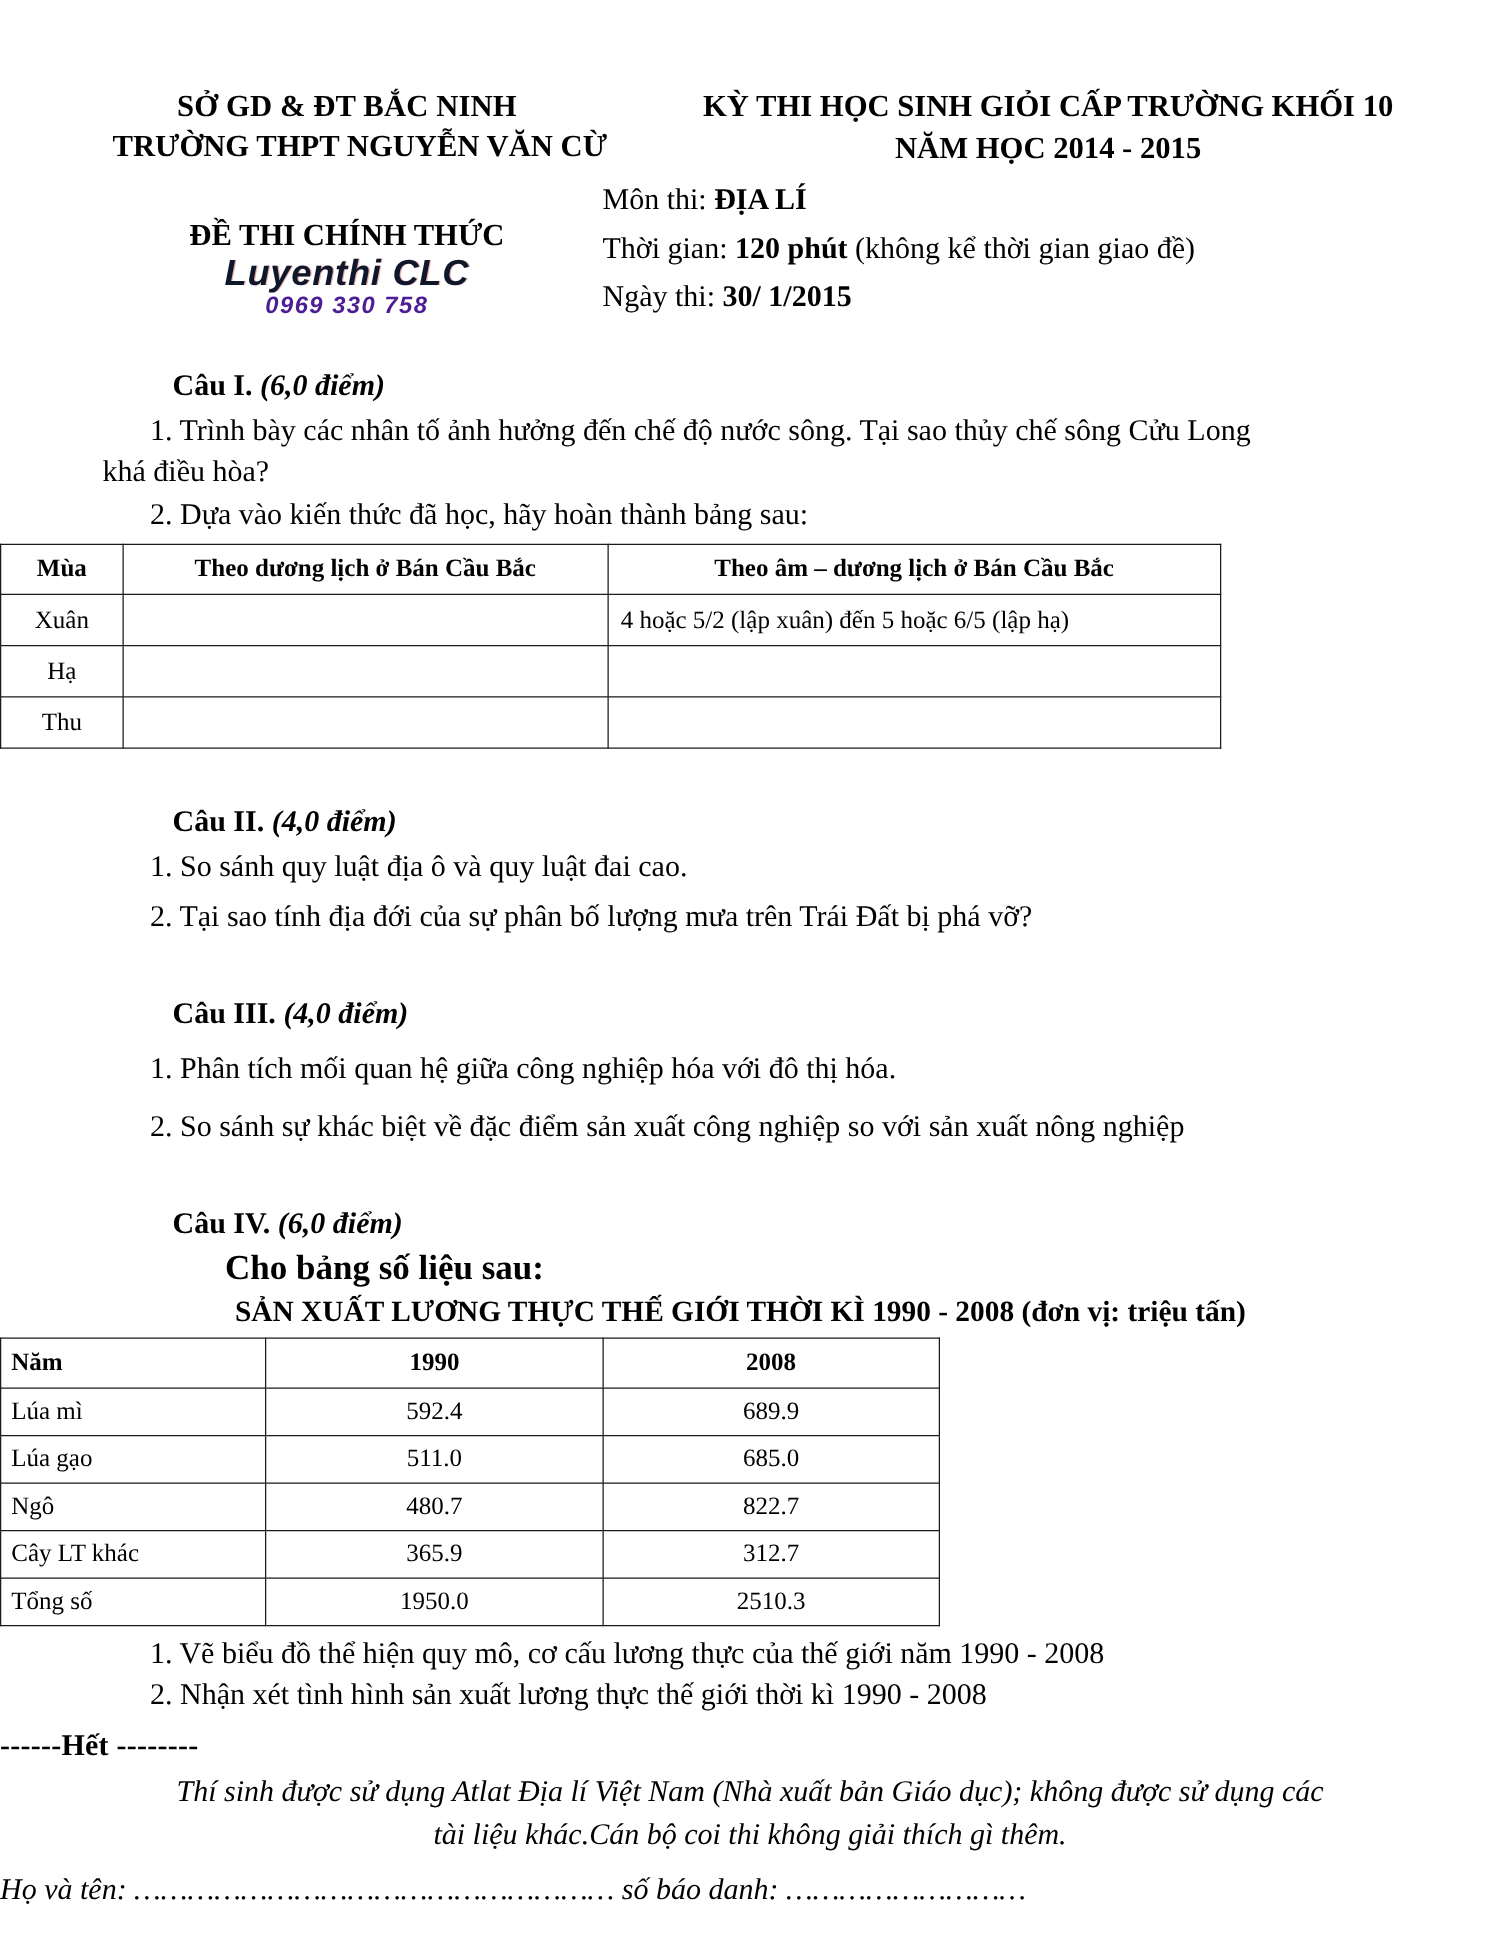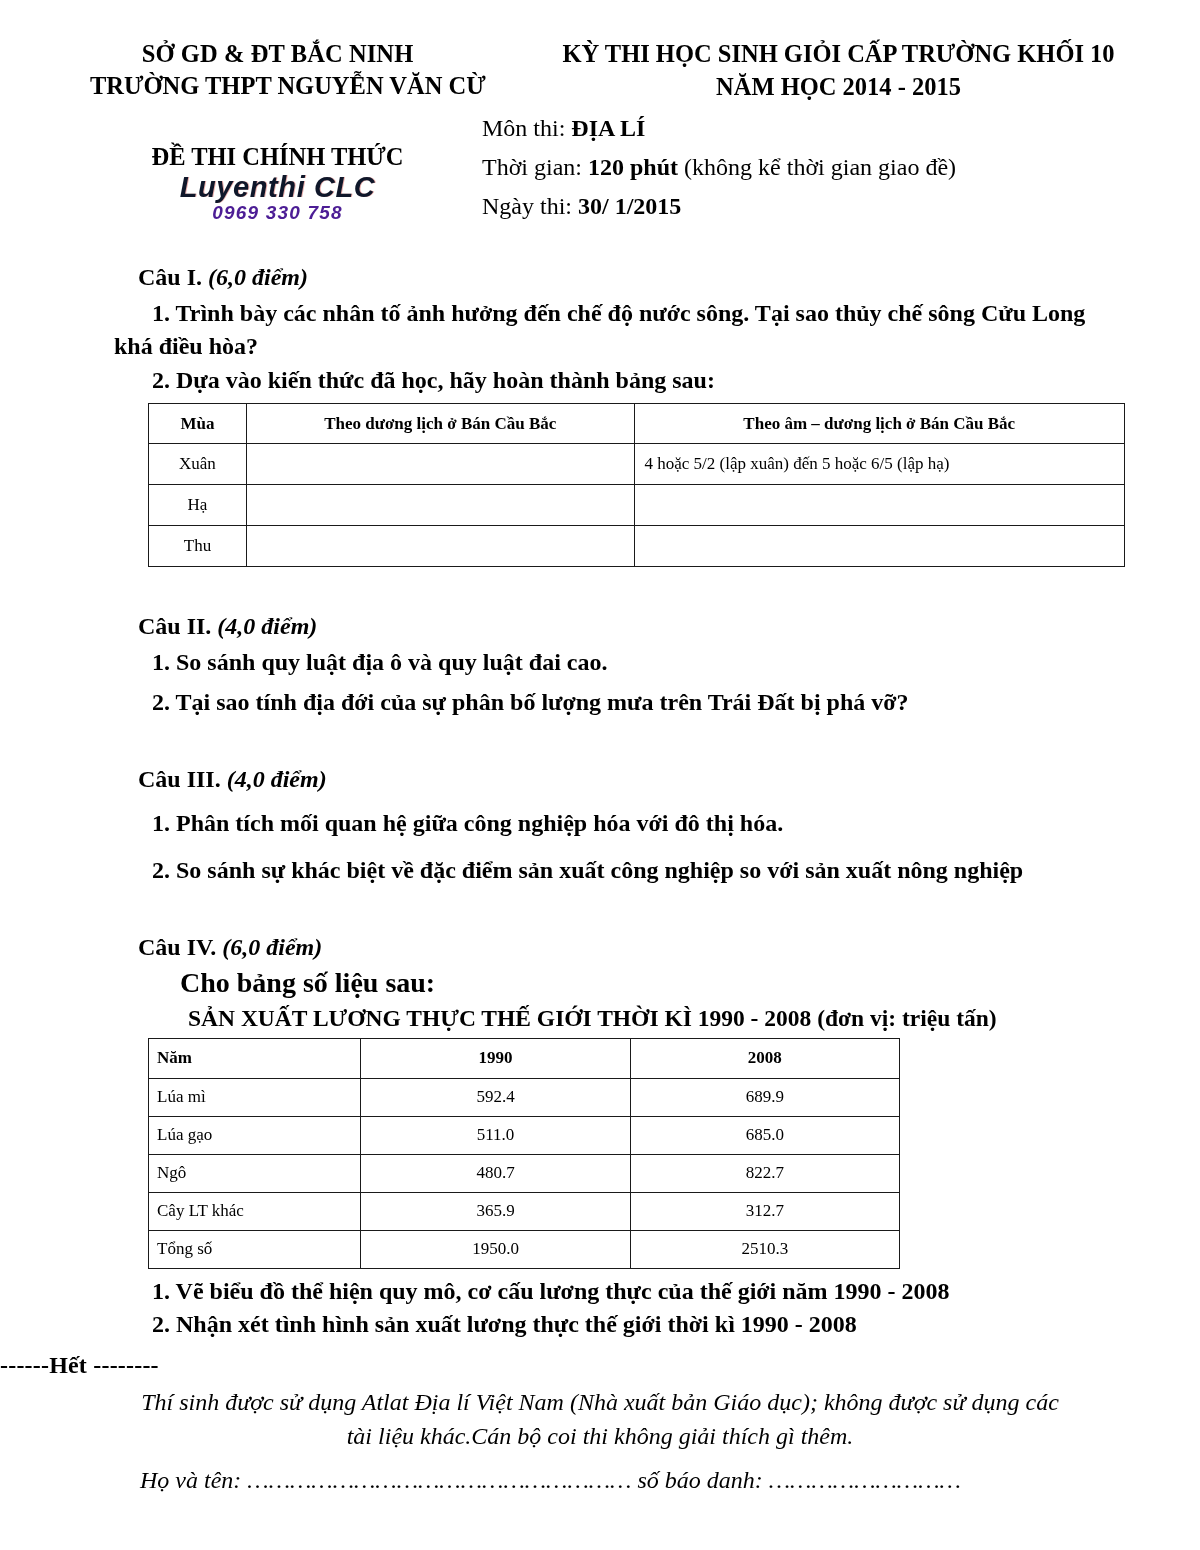--- a/index.html
+++ b/index.html
@@ -10,21 +10,21 @@
     background: #ffffff;
     font-family: "Liberation Serif", "DejaVu Serif", serif;
     color: #000000;
     position: relative;
     overflow: hidden;
   }
 
   .page { position: relative; width: 1200px; height: 1550px; padding: 0; }
 
   
-  .header { display: flex; width: 1200px; padding-top: 38px; }
+  .header { display: flex; width: 1200px; padding-top: 38px; margin-top: 32px; }
   .hdr-left { width: 465px; padding-left: 90px; text-align: center; }
   .hdr-right { width: 735px; padding-left: 12px; }
 
   .hdr-left .line1 {
     font-weight: bold; font-size: 24.5px; letter-spacing: .1px;
     line-height: 1.32;
   }
   .hdr-left .line2 {
     font-weight: bold; font-size: 24.5px; line-height: 1.32;
     white-space: nowrap;
@@ -60,29 +60,28 @@
   }
   .meta b { font-weight: bold; }
 
   
   .content { padding: 0 0 0 0; font-size: 24px; }
   .q-head {
     font-weight: bold; font-size: 24px; margin-left: 138px;
   }
   .q-head .pts { font-style: italic; font-weight: bold; }
   .para {
-    font-size: 24px; line-height: 1.40; margin-left: 114px; font-weight: bold;
+    font-size: 24px; line-height: 1.40; margin-left: 82px;
   }
   .indent { text-indent: 38px; }
 
   
   table.doc-table {
     border-collapse: collapse;
-    margin-left: 148px;
-    font-size: 17px;
+    font-size: 20px;
   }
   table.doc-table td, table.doc-table th {
     border: 1.6px solid #1a1a1a;
     padding: 3px 8px;
     font-weight: normal;
     vertical-align: middle;
   }
   
   #season-table { width: 977px; }
   #season-table th { font-weight: bold; text-align: center; height: 40px; }
@@ -104,21 +103,21 @@
     font-weight: bold; font-size: 23.5px; margin-left: 188px;
     white-space: nowrap;
   }
   .sub-head { font-weight: bold; font-size: 28px; margin-left: 180px; }
   .het { font-weight: bold; font-size: 24px; letter-spacing: .2px; }
   .italic-note {
     font-style: italic; font-size: 24px; text-align: center;
     line-height: 1.42; padding: 0 70px;
   }
   .names {
-    font-style: italic; font-size: 24px; margin-left: 140px;
+    font-style: italic; font-size: 24px; 
   }
 
   .sp-6 { height: 6px; }
   .sp-10 { height: 10px; }
   .sp-14 { height: 14px; }
   .sp-38 { height: 38px; }
   .sp-46 { height: 46px; }
 </style>
 </head>
 <body>

